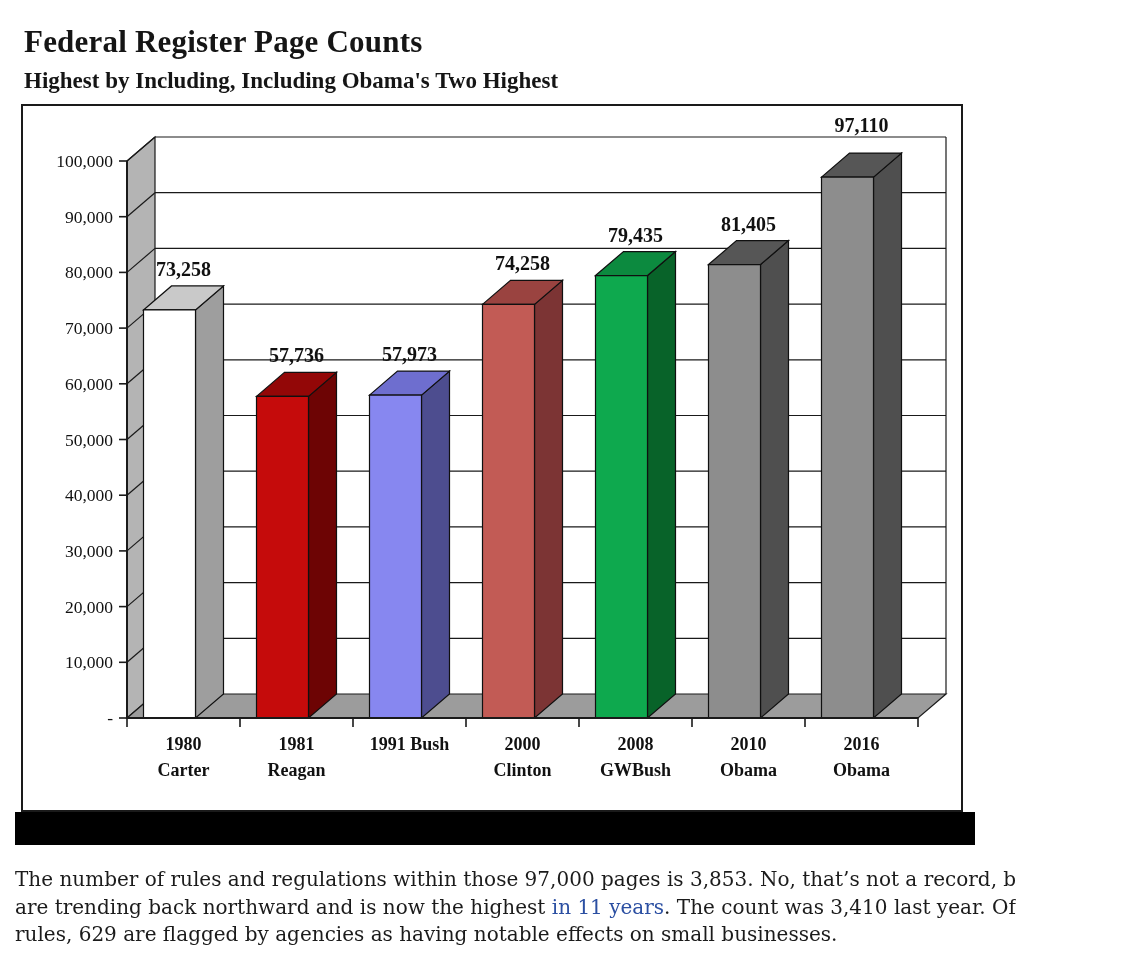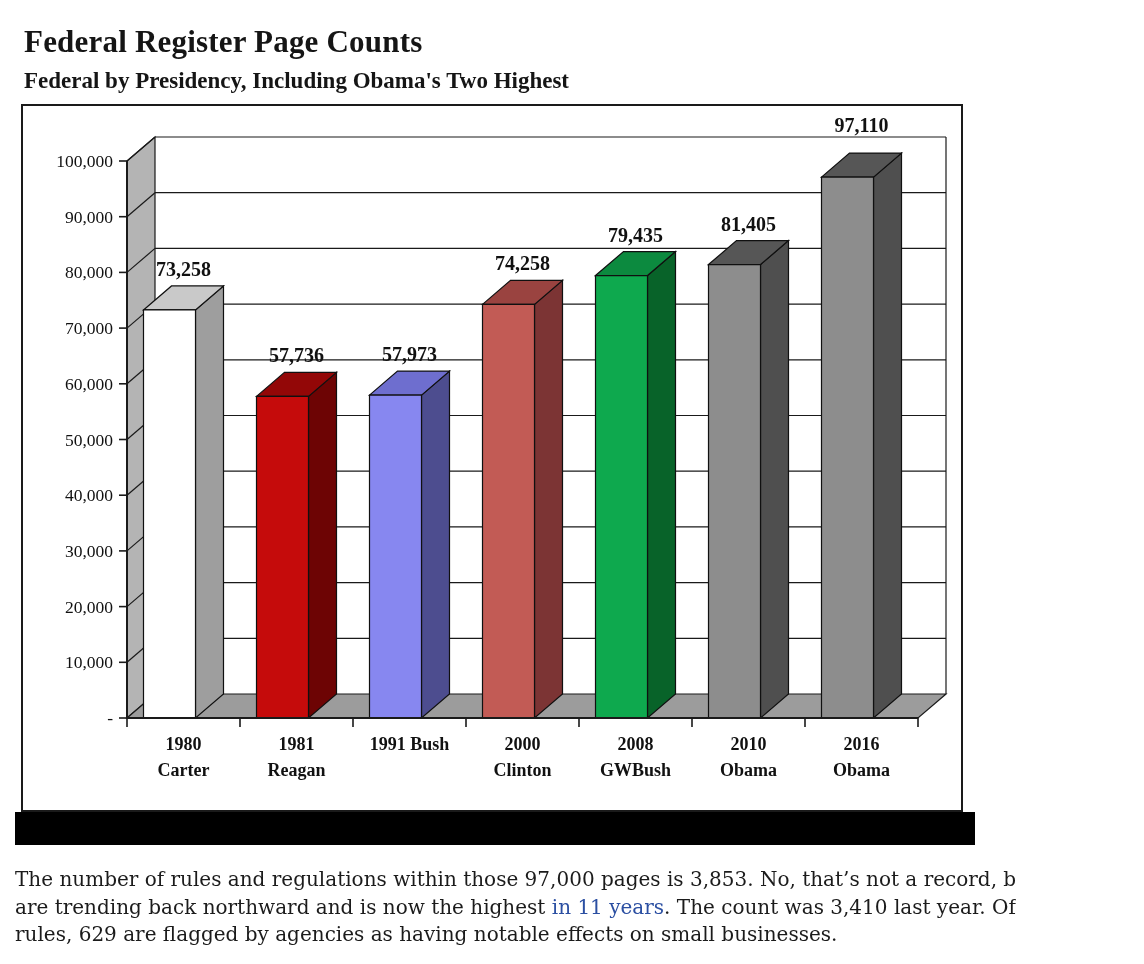--- a/index.html
+++ b/index.html
@@ -15,21 +15,21 @@
   .black-bar{position:absolute;left:15px;top:812px;width:960px;height:33px;background:#000000;}
   .caption{position:absolute;left:15px;top:866px;width:1126px;margin:0;
            font-family:"DejaVu Serif", serif;font-size:20px;line-height:1.38;color:#1b1b1b;}
   .caption-link{text-decoration:none;cursor:pointer;}
 </style>
 </head>
 <body>
 
 <div class="page">
   <h1 class="title">Federal Register Page Counts</h1>
-  <h2 class="subtitle">Federal by Presidency, Including Obama's Two Highest</h2>
+  <h2 class="subtitle">Highest by Including, Including Obama's Two Highest</h2>
 
   <div class="chart-box">
     <svg id="chart-svg" width="938" height="704" viewBox="0 0 938 704">
         <polygon points="104,612 132,588 132,31 104,55" fill="#b4b4b4" stroke="#1a1a1a" stroke-width="1.2"></polygon>
         <polygon points="104,612 895,612 923,588 132,588" fill="#9c9c9c" stroke="#1a1a1a" stroke-width="1.2"></polygon>
         <line x1="132" y1="532.3" x2="923" y2="532.3" stroke="#1a1a1a" stroke-width="1.2"></line>
         <line x1="104" y1="556.3" x2="132" y2="532.3" stroke="#1a1a1a" stroke-width="1.2"></line>
         <line x1="132" y1="476.6" x2="923" y2="476.6" stroke="#1a1a1a" stroke-width="1.2"></line>
         <line x1="104" y1="500.6" x2="132" y2="476.6" stroke="#1a1a1a" stroke-width="1.2"></line>
         <line x1="132" y1="420.9" x2="923" y2="420.9" stroke="#1a1a1a" stroke-width="1.2"></line>

